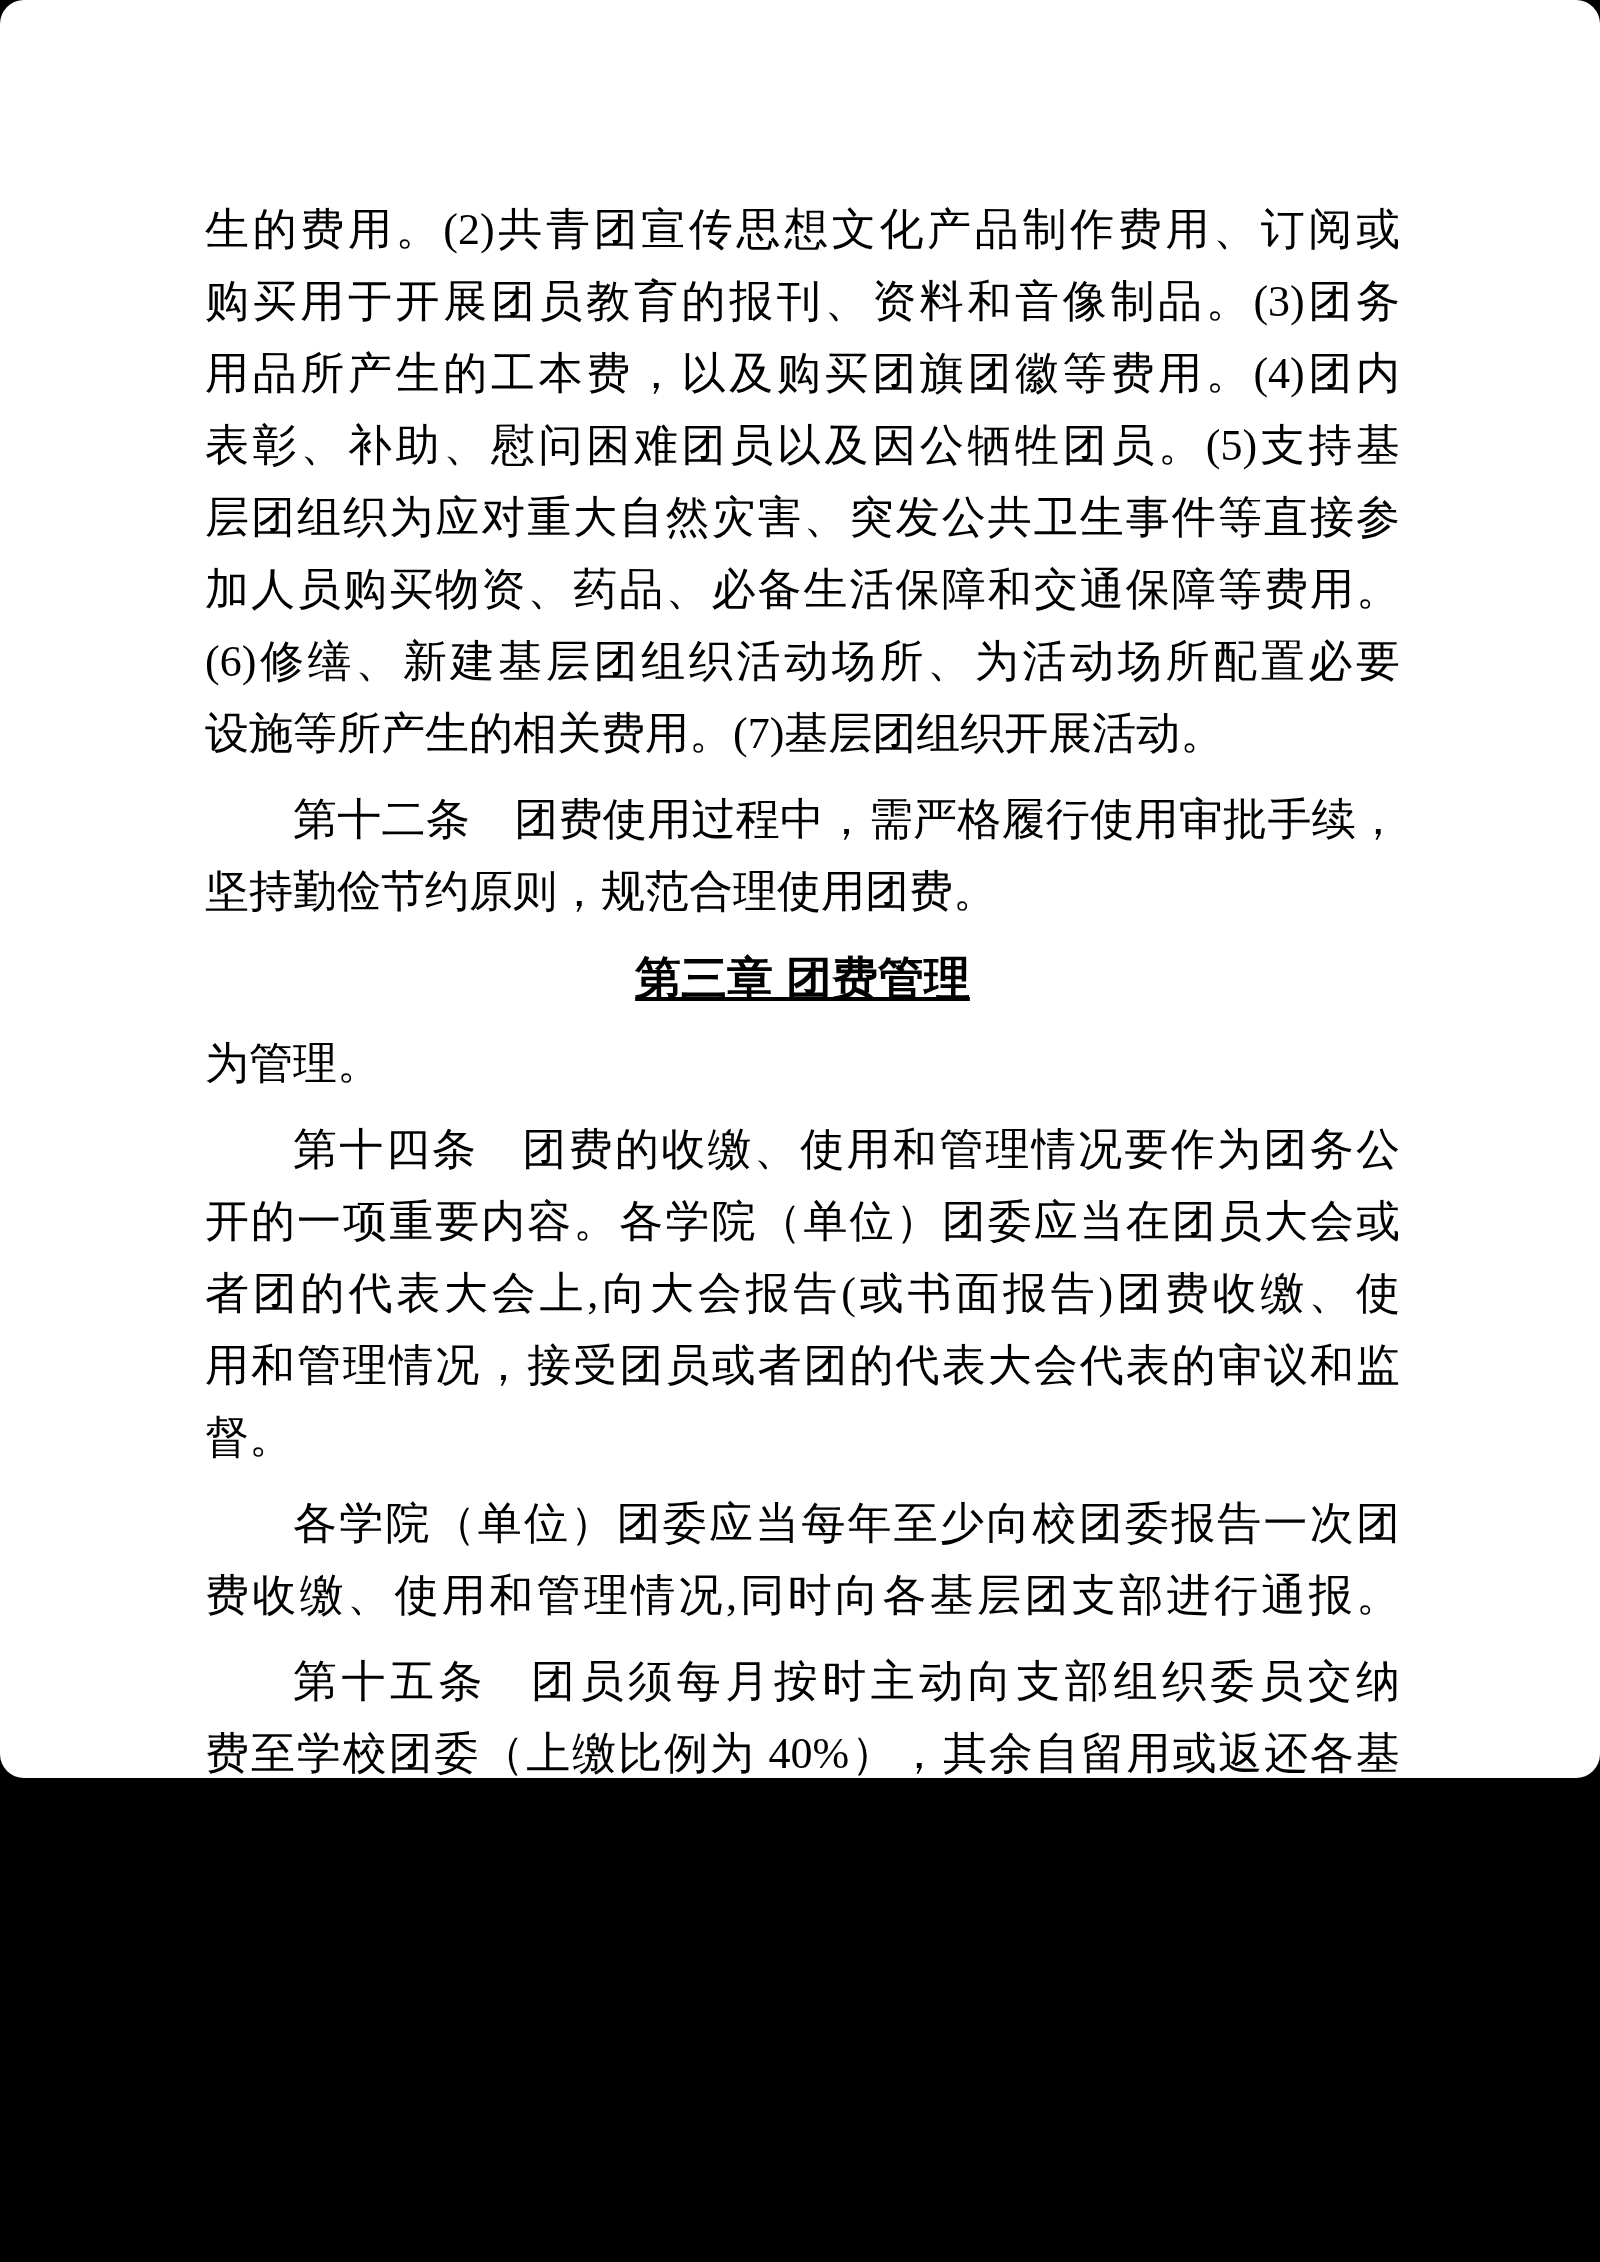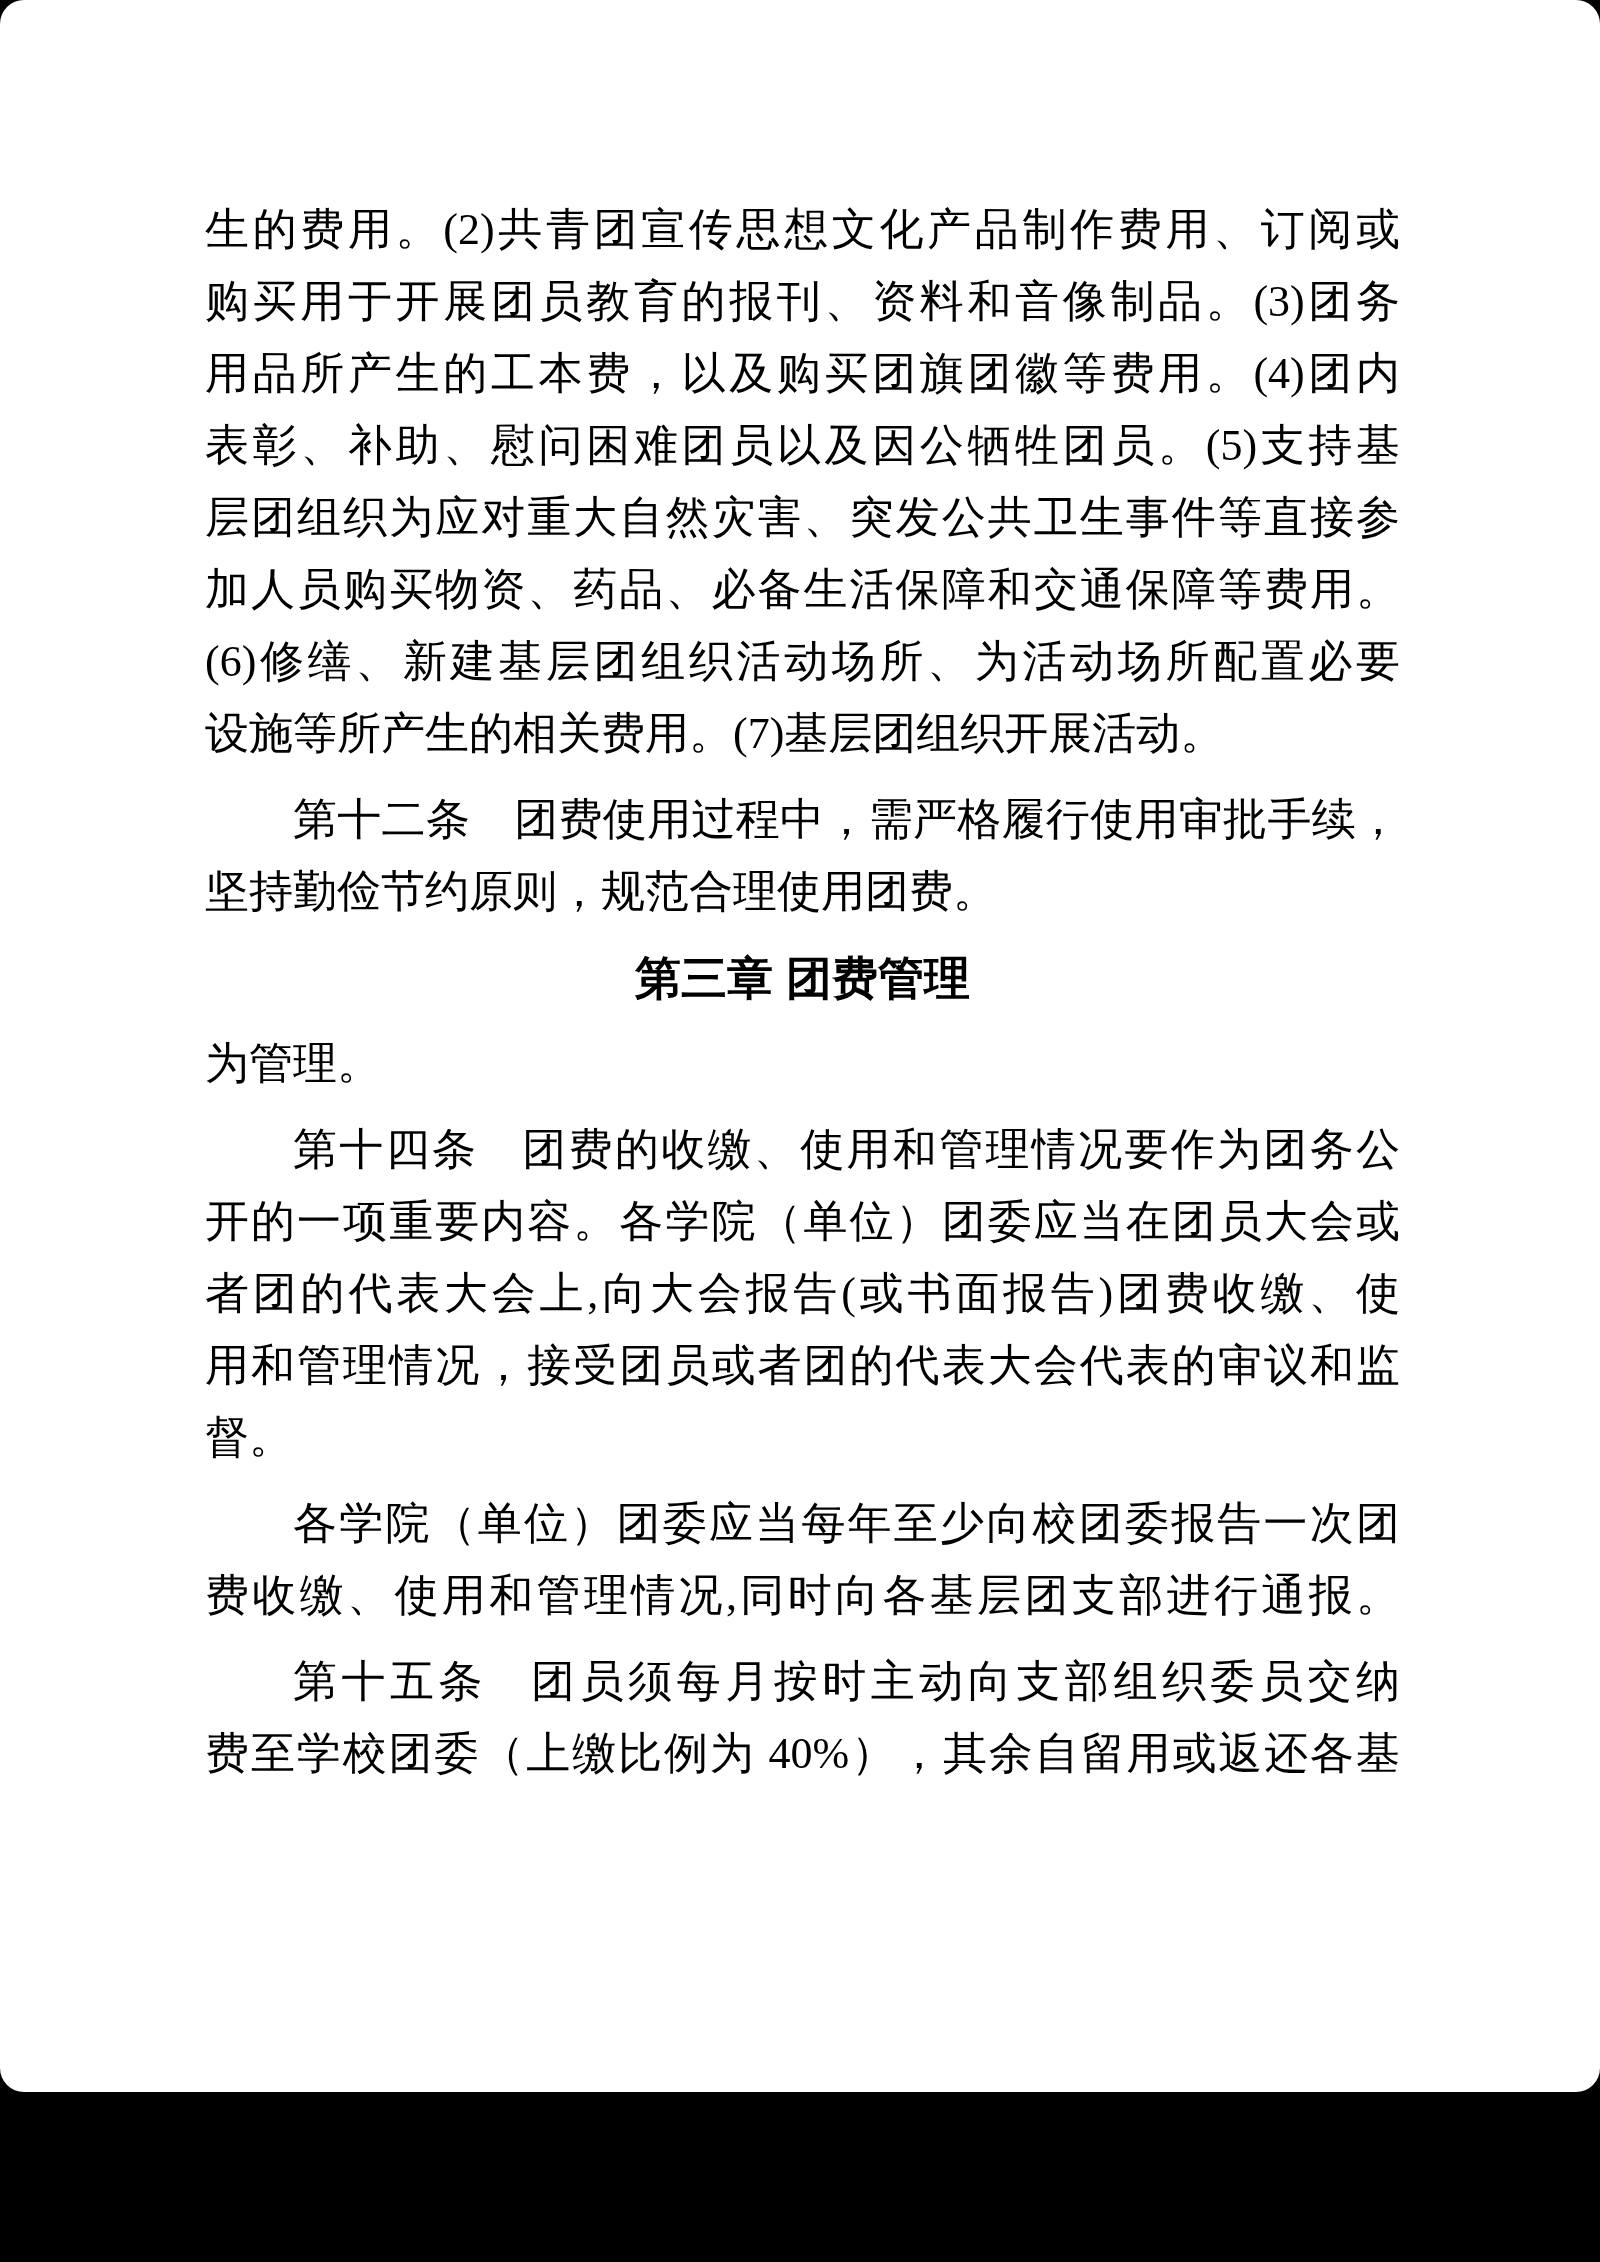--- a/index.html
+++ b/index.html
@@ -1,18 +1,18 @@
 <!DOCTYPE html>
 <html><head>
 <meta charset="utf-8">
 <style>
   html,body{margin:0;padding:0;background:#000;}
   .page{
     position:relative;
-    width:1600px;height:2092px;
+    width:1600px;height:1778px;
     background:#ffffff;
     border-radius:24px;
     overflow:hidden;
     font-family:"Liberation Serif", serif;
     color:#000;
   }
   .content{
     position:absolute;
     left:205px; right:200px; top:194px;
     font-size:44px;
@@ -38,20 +38,21 @@
   }
   .chapter{
     text-align:left;
     text-align-last:center;
     font-family:"Liberation Sans", sans-serif;
     font-weight:bold;
     font-size:46px;
     height:72px;
     line-height:72px;
     margin:0 0 14px 0;
+    text-decoration:underline;
   }
   .page-num{
     position:absolute;
     left:0;right:0;
     top:2130px;
     text-align:center;
     font-family:"Liberation Sans", sans-serif;
     font-size:34px;
     line-height:40px;
     color:#000;

